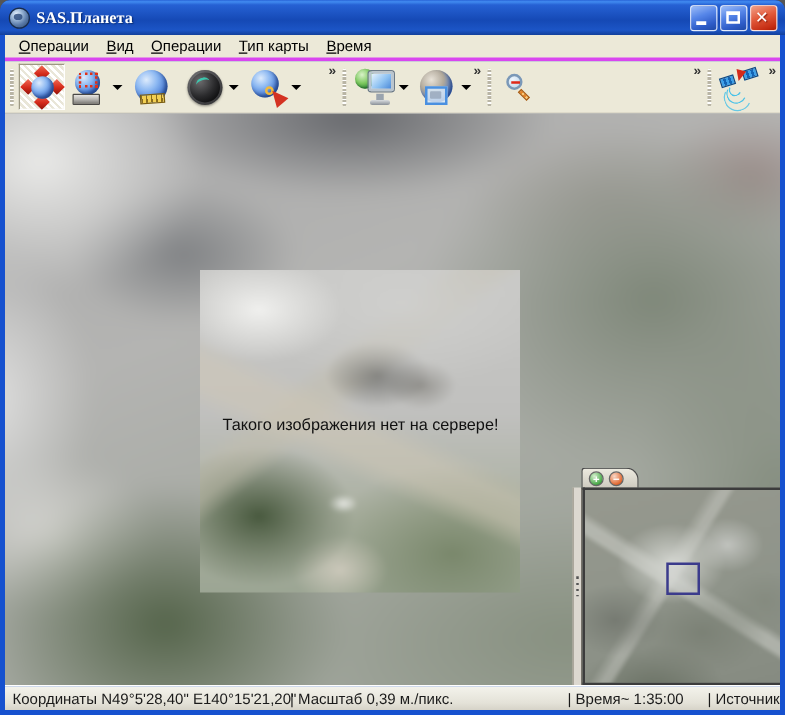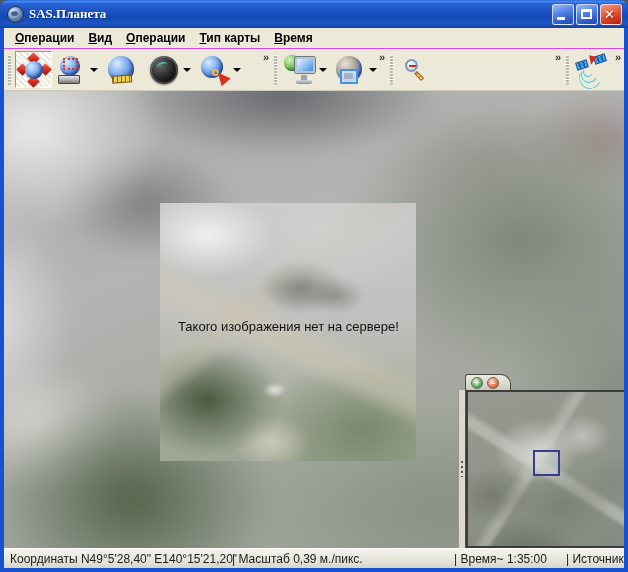--- a/index.html
+++ b/index.html
@@ -27,22 +27,22 @@
   .winbtn{width:22px;height:21px;border-radius:3px;border:1px solid rgba(255,255,255,.75);position:relative;}
   .winbtn.blue{background:linear-gradient(160deg,#9dbdf8 0%,#5585e8 40%,#2e5cc8 75%,#1f4aa8 100%);}
   .winbtn.red{background:linear-gradient(160deg,#f2a088 0%,#e2593a 45%,#c42c12 85%,#a81c06 100%);}
   .glyph-min{position:absolute;left:4px;bottom:4px;width:8px;height:3px;background:#fff;}
   .glyph-max{position:absolute;left:4px;top:4px;width:11px;height:10px;border:2px solid #fff;border-top-width:3px;}
   .glyph-close{position:absolute;left:3px;top:2px;color:#fff;font-size:13px;font-weight:bold;
     font-family:"DejaVu Sans",sans-serif;text-shadow:1px 1px 1px rgba(120,20,5,.8);}
   
   #menubar{
     position:absolute;left:4px;top:28px;width:620px;height:21px;
-    background:#ECE9D8;border-bottom:1px solid #d946ef;
-    display:flex;align-items:center;padding-left:4px;font-size:12px;color:#000;font-weight:bold;
+    background:#ECE9D8;border-bottom:3px solid #d946ef;
+    display:flex;align-items:center;padding-left:4px;font-size:12px;color:#000;
   }
   .menu-item{display:inline-block;padding:2px 7px;}
   .menu-item::first-letter{text-decoration:underline;}
   
   #toolbar{
     position:absolute;left:4px;top:49px;width:620px;height:42px;
     background:#ECE9D8;border-bottom:1px solid #cfccbc;
   }
   .tgroup{position:absolute;top:0;height:41px;display:flex;align-items:center;}
   .gripper{width:3px;height:30px;margin:0 4px 0 2px;
@@ -145,21 +145,21 @@
       radial-gradient(230px 90px at 300px 25px, rgba(88,90,95,.85), transparent 70%),
       radial-gradient(130px 80px at 165px 135px, rgba(105,108,112,.7), transparent 70%),
       radial-gradient(260px 190px at 540px 170px, rgba(118,128,112,.85), transparent 72%),
       radial-gradient(160px 90px at 500px 90px, rgba(165,162,158,.9), transparent 70%),
       radial-gradient(110px 70px at 620px 70px, rgba(145,120,118,.6), transparent 70%),
       radial-gradient(210px 160px at 150px 430px, rgba(75,92,64,.9), transparent 70%),
       radial-gradient(120px 90px at 60px 360px, rgba(225,224,220,.8), transparent 70%),
       radial-gradient(300px 140px at 470px 440px, rgba(128,138,120,.75), transparent 72%),
       radial-gradient(160px 200px at 640px 320px, rgba(122,132,116,.7), transparent 72%),
       linear-gradient(160deg,#a8a8aa 0%,#b4b4b2 35%,#a4a8a0 65%,#99a094 100%);}
-  #tile{position:absolute;left:156px;top:112px;width:256px;height:258px;overflow:hidden;}
+  #tile{position:absolute;left:156px;top:125px;width:256px;height:258px;overflow:hidden;}
   #tile-blur{position:absolute;inset:-8px;filter:blur(1.6px);
     background:
       radial-gradient(95px 60px at 55px 40px, rgba(242,242,240,.95), transparent 70%),
       radial-gradient(160px 90px at 170px 35px, rgba(208,208,206,.9), transparent 75%),
       radial-gradient(60px 38px at 150px 92px, rgba(85,85,82,.65), transparent 70%),
       radial-gradient(40px 28px at 185px 100px, rgba(120,118,112,.6), transparent 70%),
       linear-gradient(24deg, transparent 40%, rgba(208,200,182,.5) 45% 50%, transparent 55%),
       linear-gradient(-38deg, transparent 55%, rgba(195,190,172,.45) 59% 63%, transparent 67%),
       radial-gradient(110px 80px at 55px 205px, rgba(62,80,52,.9), transparent 70%),
       radial-gradient(55px 40px at 120px 248px, rgba(210,205,192,.85), transparent 70%),

